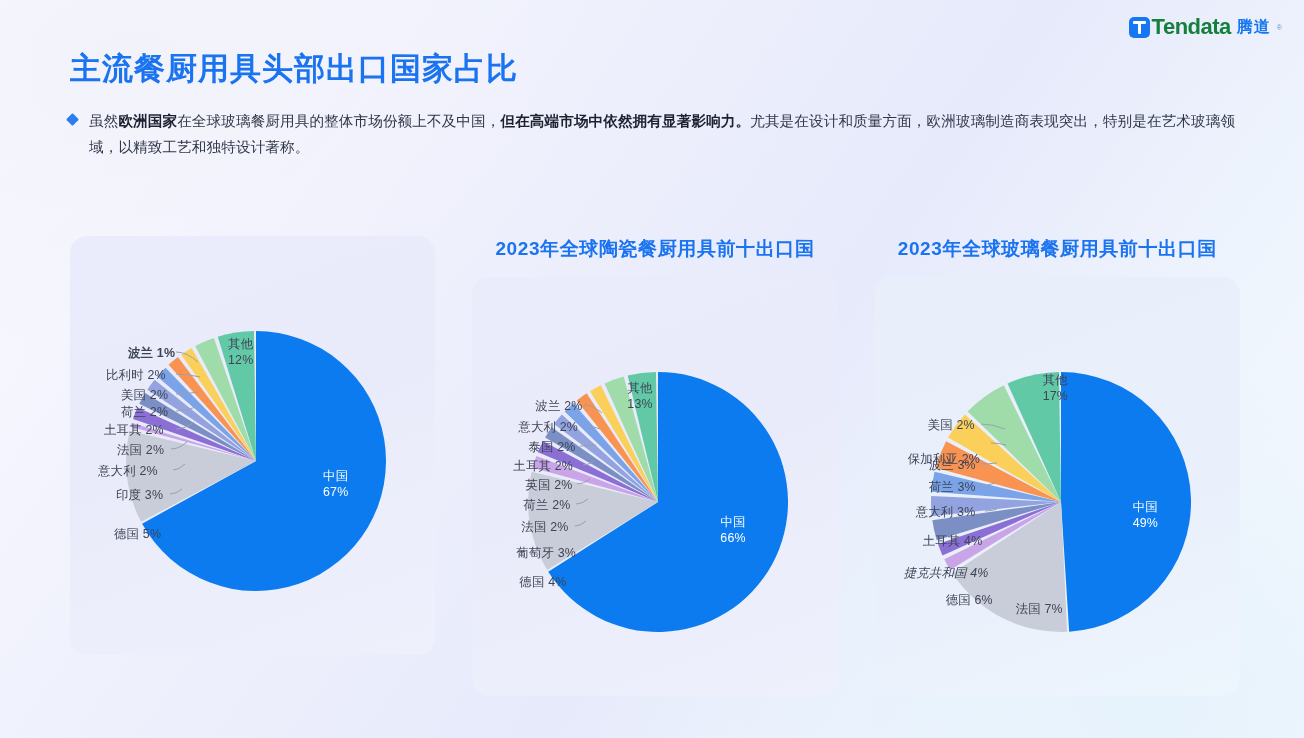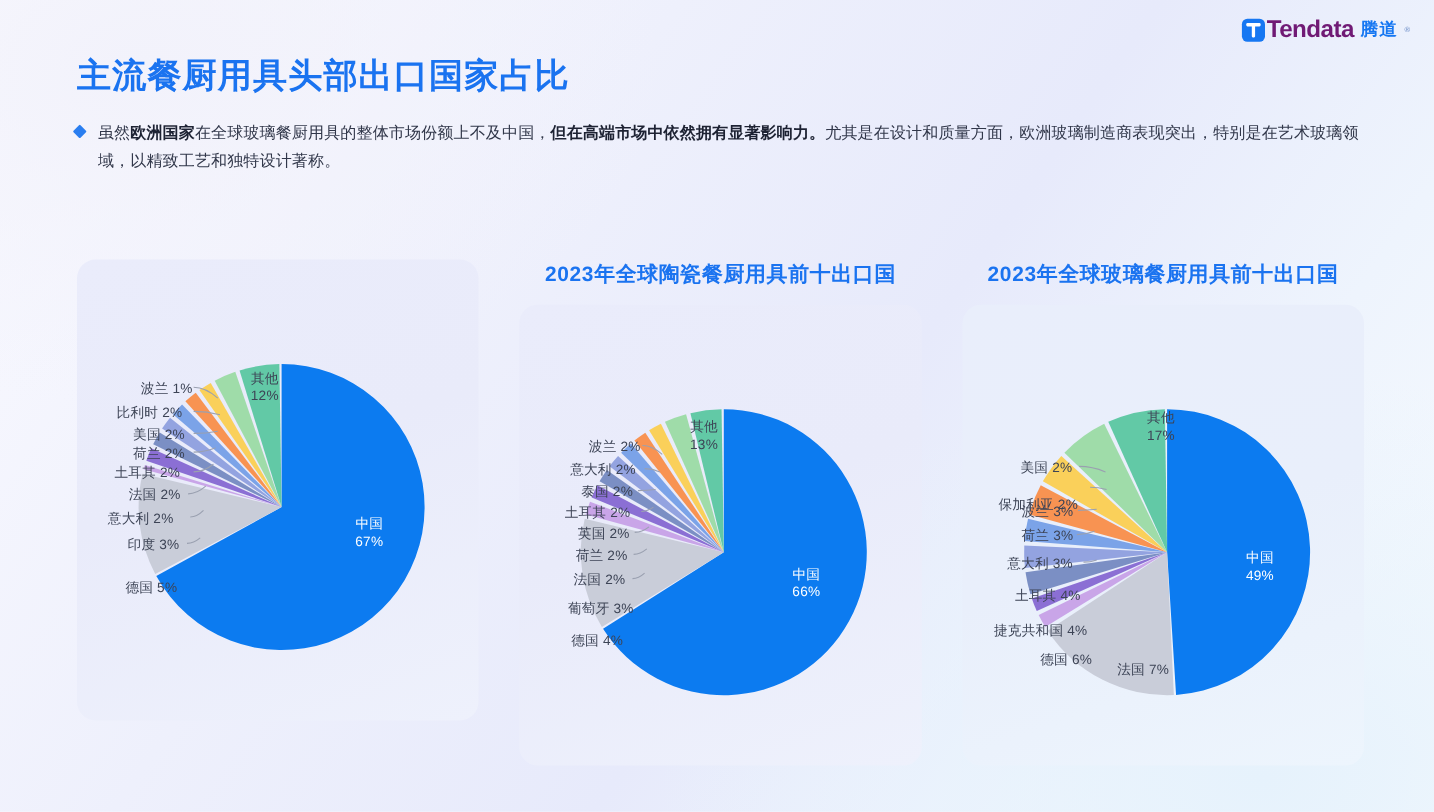--- a/index.html
+++ b/index.html
@@ -26,21 +26,21 @@
   }
   .logo-badge::before {
     content: ""; position: absolute; left: 4px; top: 4px;
     width: 13px; height: 3px; background: #fff; border-radius: 1px;
   }
   .logo-badge::after {
     content: ""; position: absolute; left: 9px; top: 4px;
     width: 3px; height: 13px; background: #fff; border-radius: 1px;
   }
   .logo-word {
-    font-size: 22px; font-weight: 700; color: #701a75;
+    font-size: 22px; font-weight: 700; color: #15803d;
     letter-spacing: -0.5px; margin-left: -4px;
   }
   .logo-cn {
     font-size: 16px; font-weight: 700; color: #1677f2; letter-spacing: 1px;
   }
   .logo-tm { font-size: 7px; color: #6f8fc9; vertical-align: super; }
 
   
   .page-title {
     position: absolute; left: 70px; top: 48px;
@@ -136,21 +136,21 @@
             <path d="M 100 258 Q 106 258 112 253" stroke="#9aa0b0" stroke-width="1" fill="none"></path>
           </svg>
           <div class="lbl center-lbl" style="left: 253px; top: 232px;">
             <div>中国</div>
             <div>67%</div>
           </div>
           <div class="lbl other-lbl" style="left: 158px; top: 100px;">
             <div>其他</div>
             <div>12%</div>
           </div>
-          <div class="lbl" style="left: 58px; top: 109px;">波兰 1%</div>
+          <div class="lbl" style="left: 58px; top: 109px; font-weight: bold;">波兰 1%</div>
           <div class="lbl" style="left: 36px; top: 131px;">比利时 2%</div>
           <div class="lbl" style="left: 51px; top: 151px;">美国 2%</div>
           <div class="lbl" style="left: 51px; top: 168px;">荷兰 2%</div>
           <div class="lbl" style="left: 34px; top: 186px;">土耳其 2%</div>
           <div class="lbl" style="left: 47px; top: 206px;">法国 2%</div>
           <div class="lbl" style="left: 28px; top: 227px;">意大利 2%</div>
           <div class="lbl" style="left: 46px; top: 251px;">印度 3%</div>
           <div class="lbl" style="left: 44px; top: 290px;">德国 5%</div>
         </div>
       </div>
@@ -228,19 +228,19 @@
           <div class="lbl other-lbl" style="left: 168px; top: 95px;">
             <div>其他</div>
             <div>17%</div>
           </div>
           <div class="lbl" style="left: 53px; top: 140px;">美国 2%</div>
           <div class="lbl" style="left: 33px; top: 174px;">保加利亚 2%</div>
           <div class="lbl" style="left: 54px; top: 180px;">波兰 3%</div>
           <div class="lbl" style="left: 54px; top: 202px;">荷兰 3%</div>
           <div class="lbl" style="left: 41px; top: 227px;">意大利 3%</div>
           <div class="lbl" style="left: 48px; top: 256px;">土耳其 4%</div>
-          <div class="lbl" style="left: 29px; top: 288px;">捷克共和国 4%</div>
+          <div class="lbl" style="left: 29px; top: 288px; font-style: italic;">捷克共和国 4%</div>
           <div class="lbl" style="left: 71px; top: 315px;">德国 6%</div>
           <div class="lbl" style="left: 141px; top: 324px;">法国 7%</div>
         </div>
       </div>
     </div>
   </div>
 
 </body></html>

